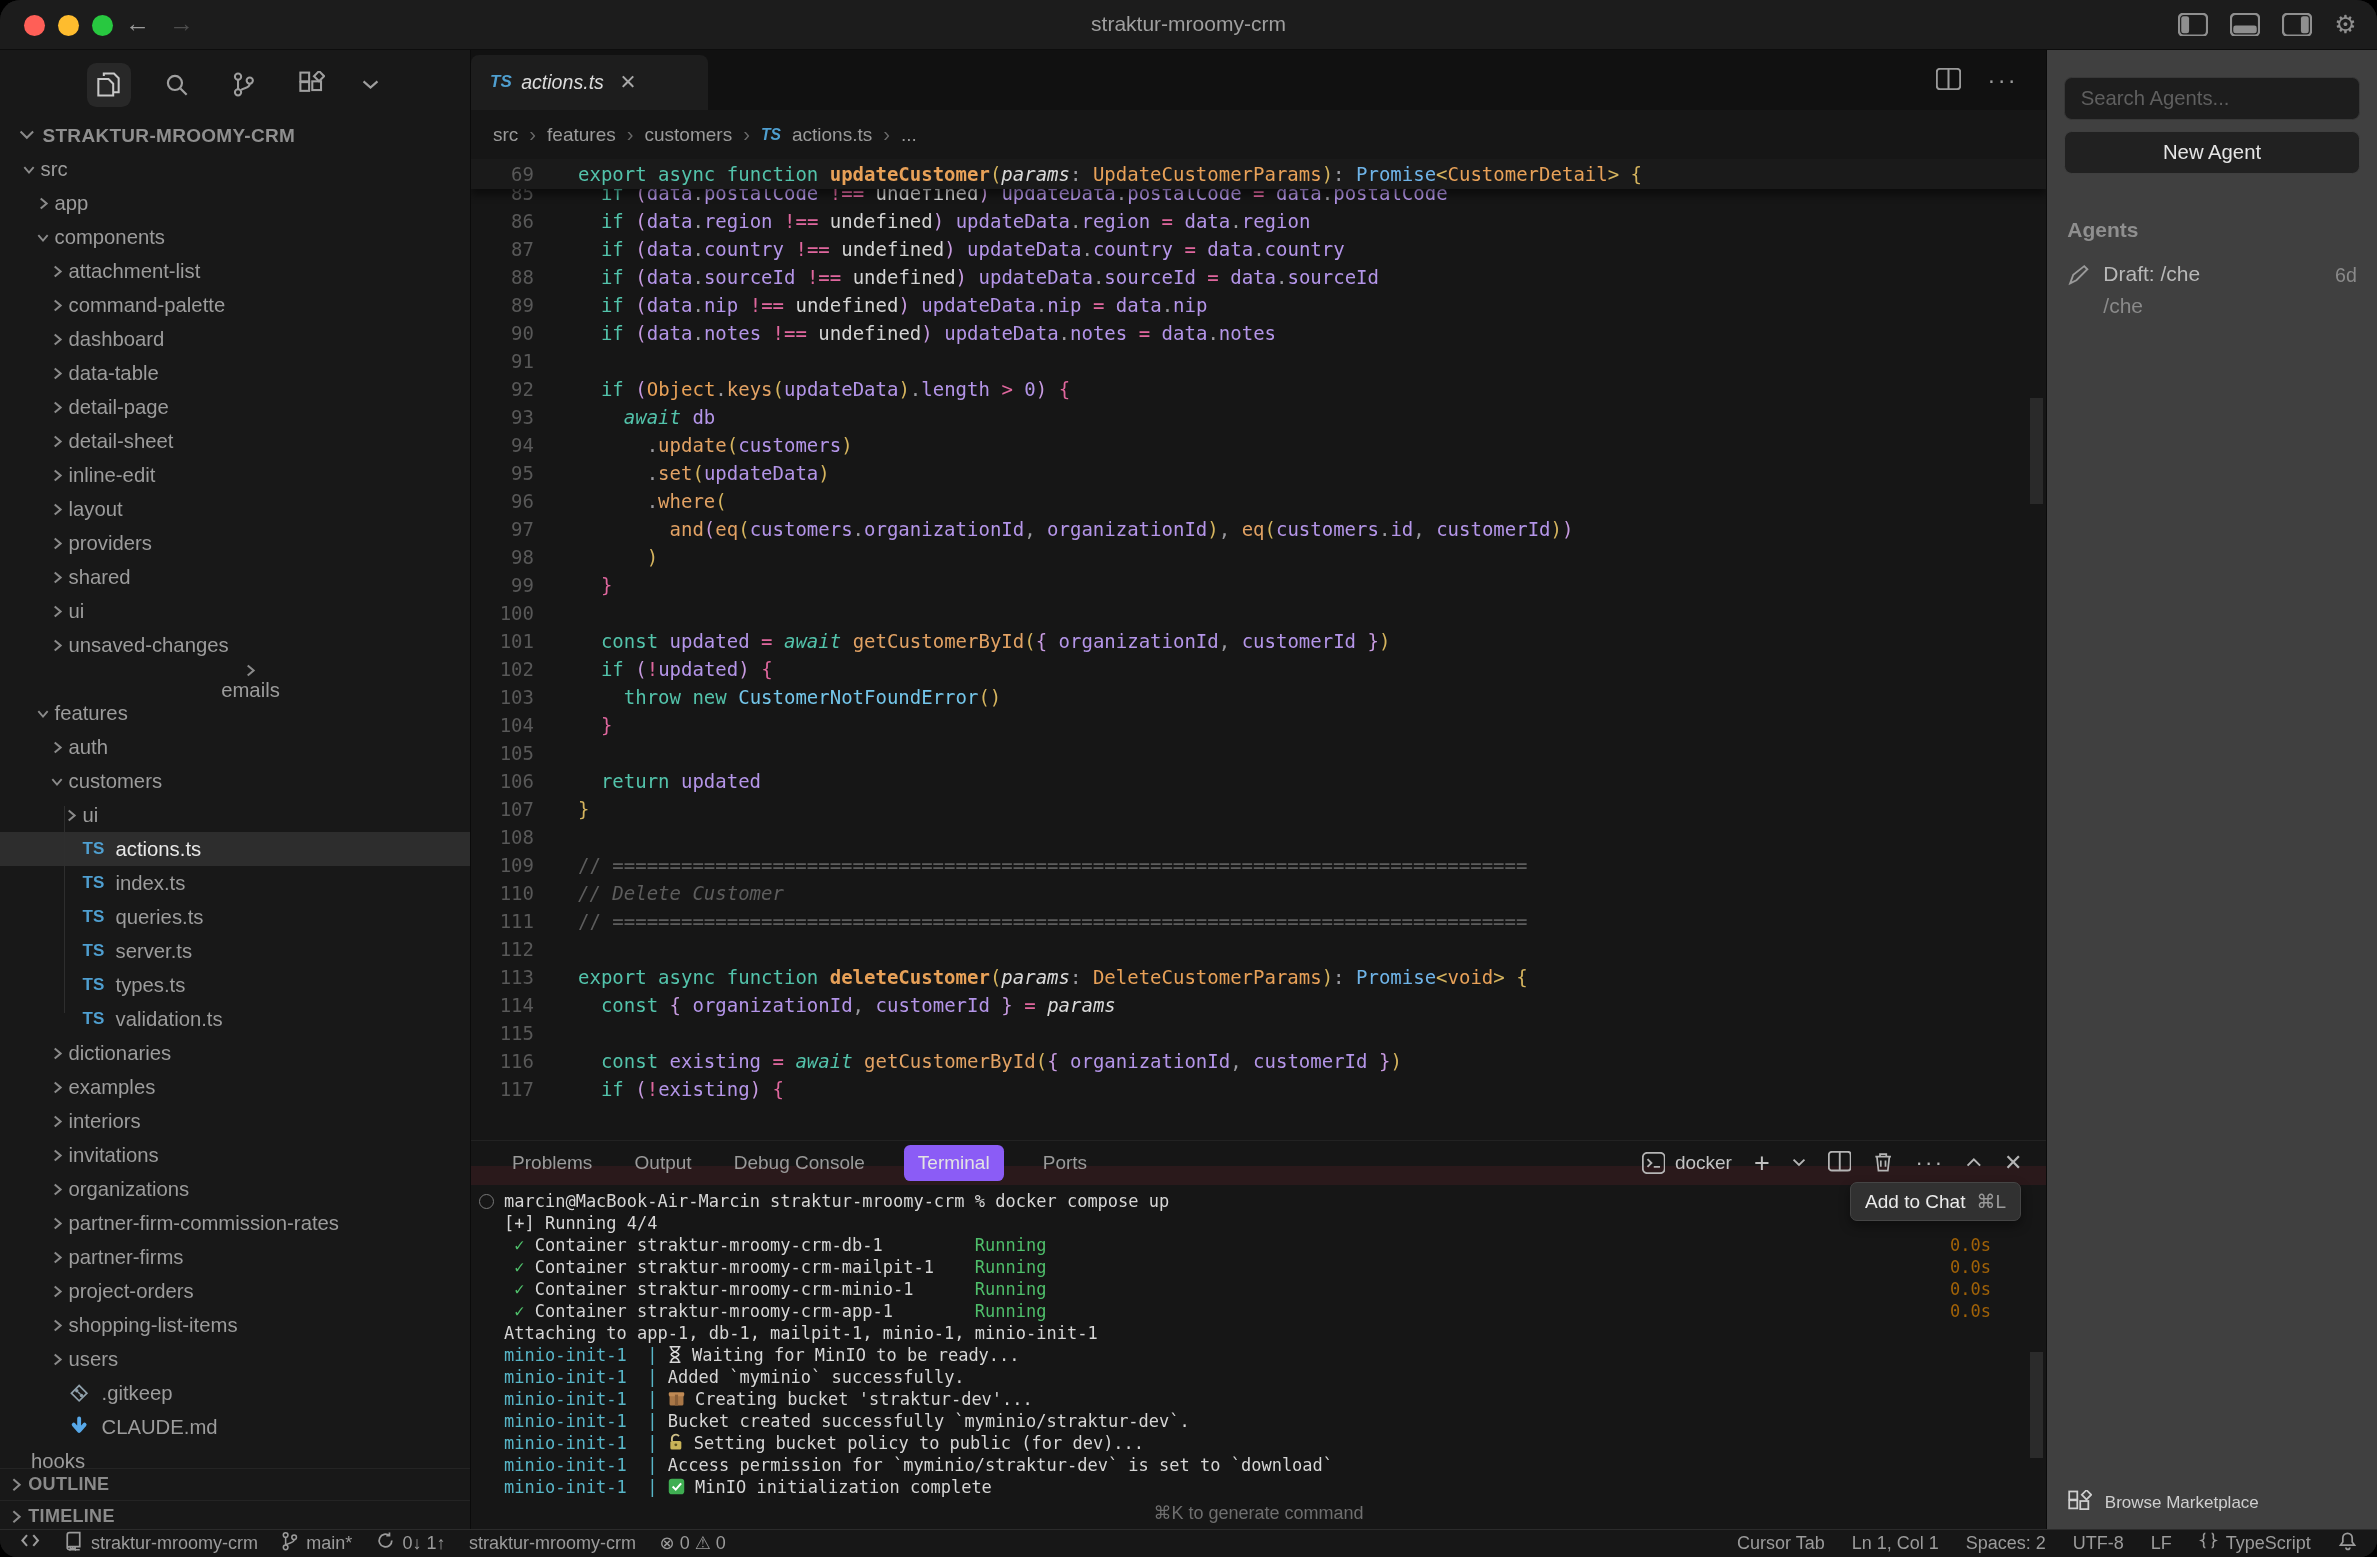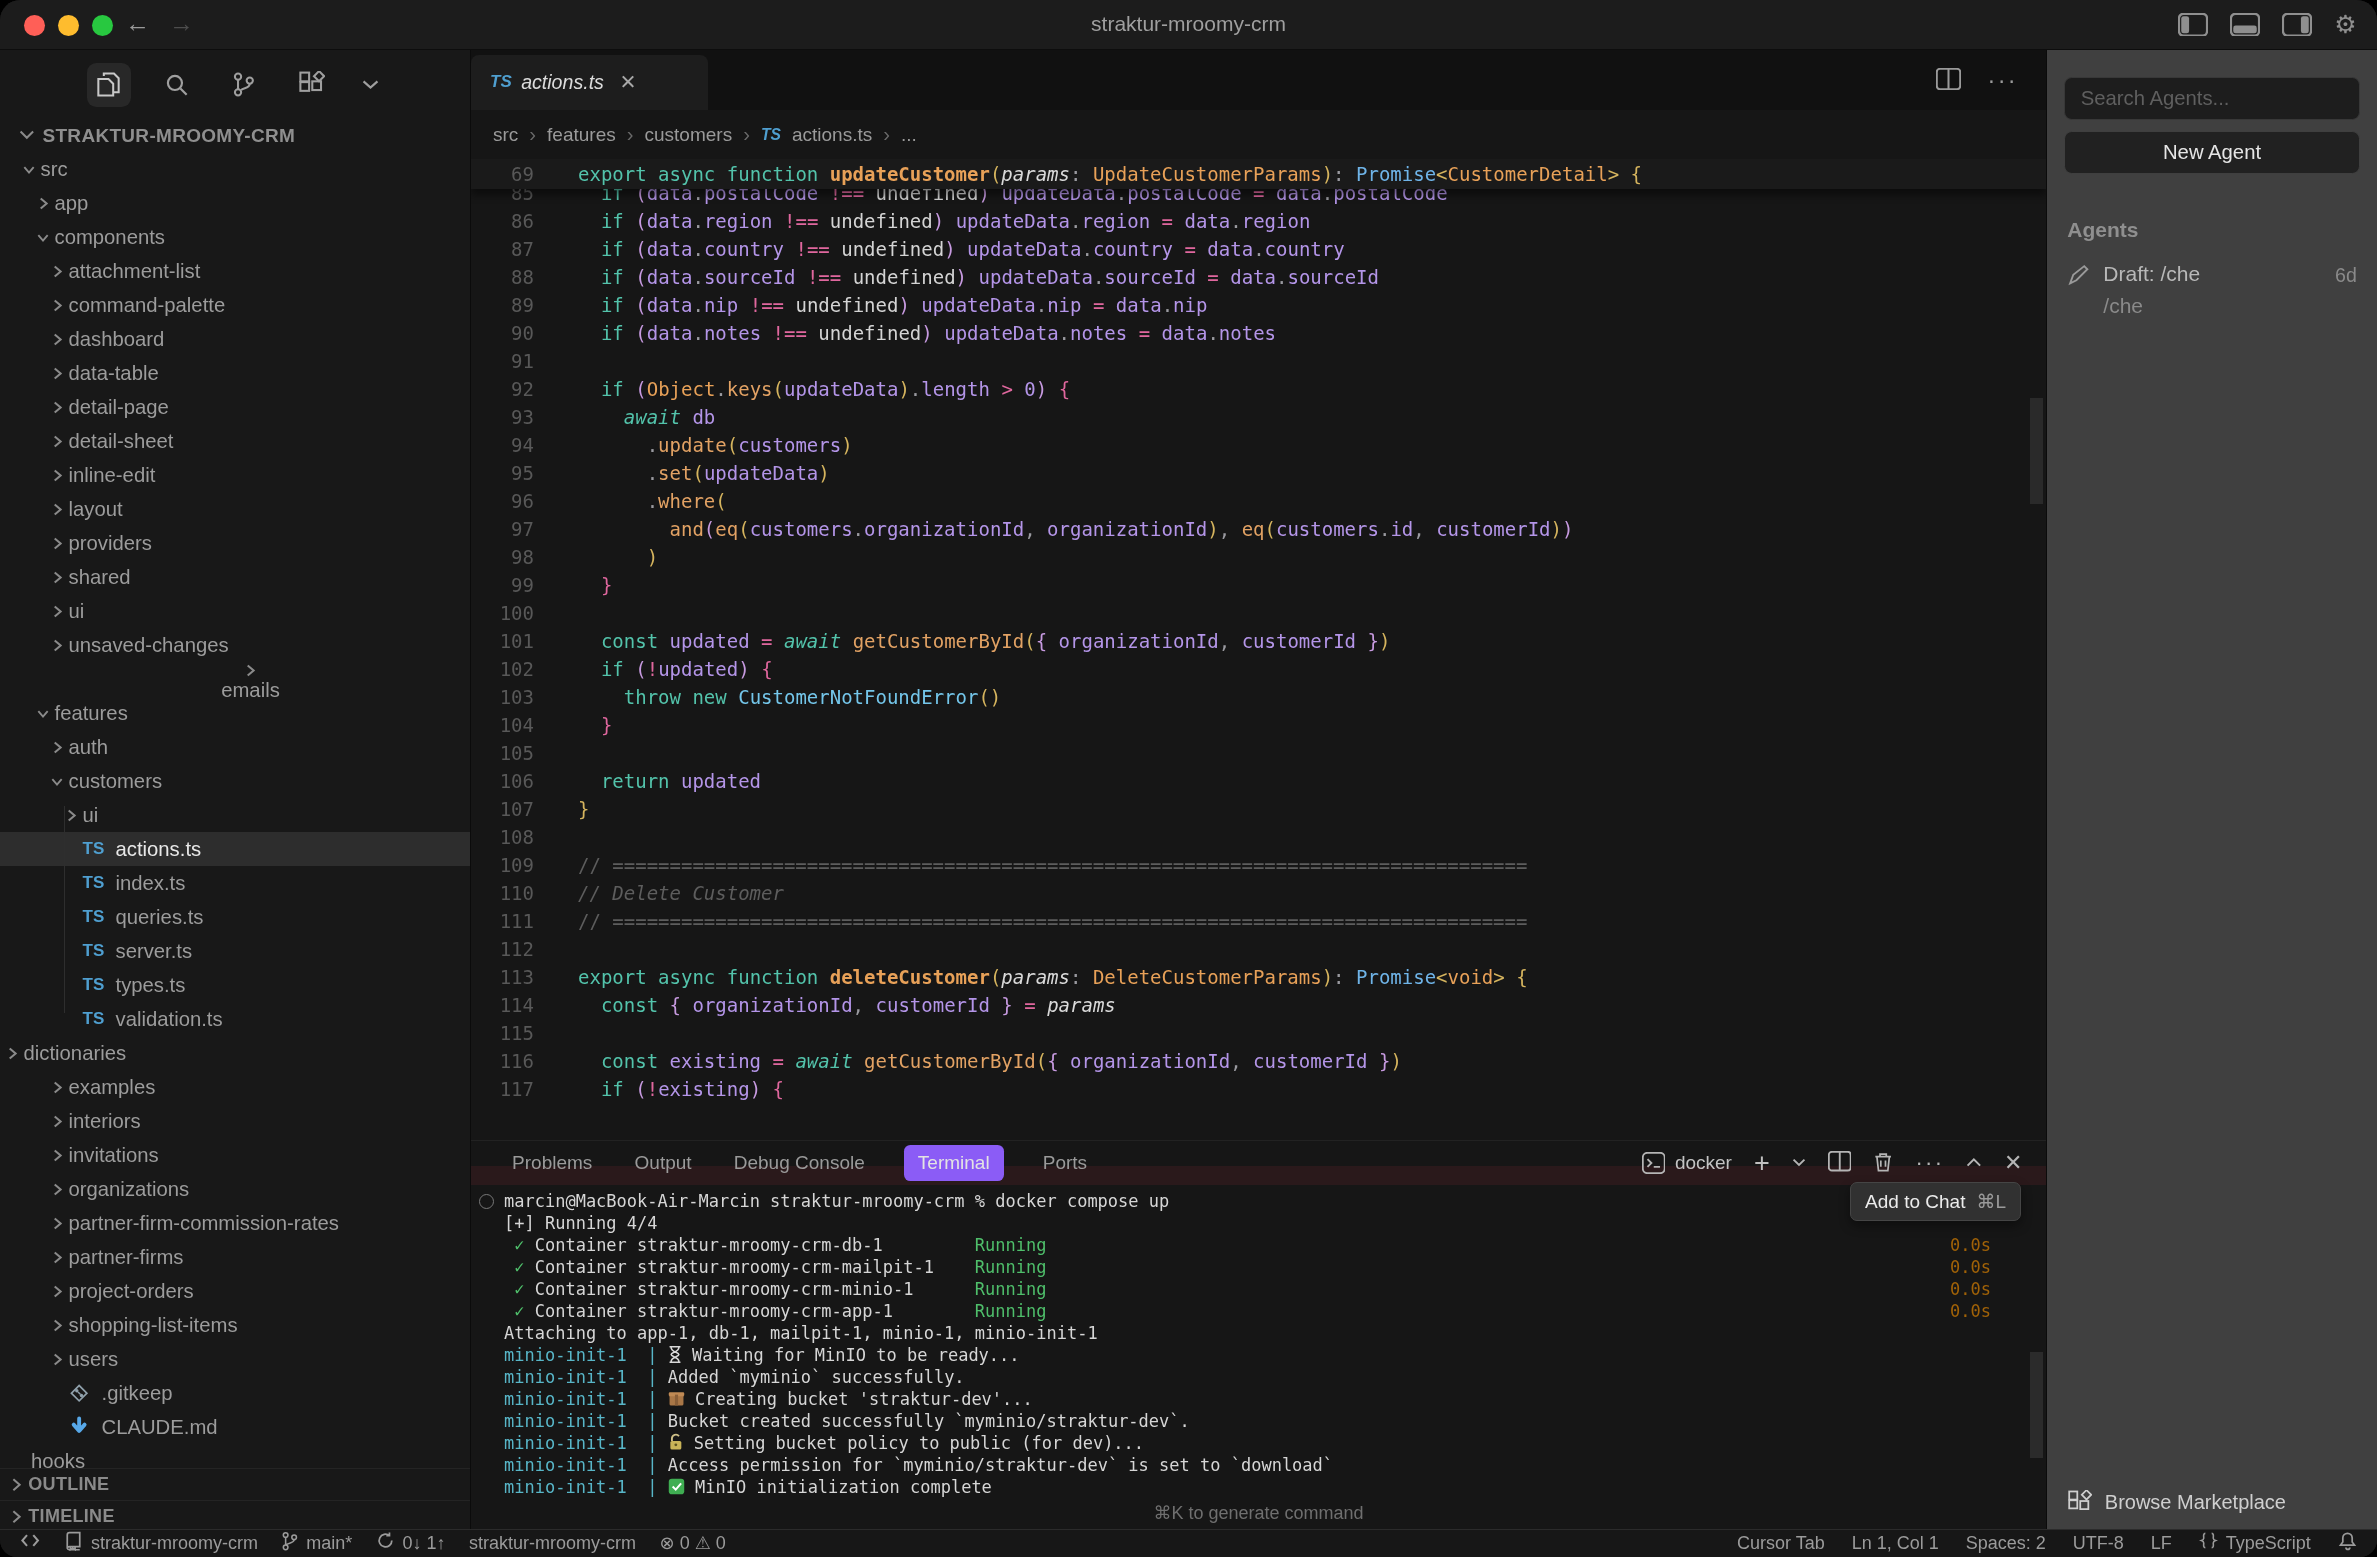--- a/index.html
+++ b/index.html
@@ -79,21 +79,21 @@
   .ag-search{margin:27px 17px 0 17px;height:41px;border:1.6px solid #383838;border-radius:7.8px;background:#1d1d1d;
     display:flex;align-items:center;padding:0 15.7px;font-size:20.3px;color:#5f5f5f;}
   .ag-new{margin:11px 17px 0 17px;height:41px;border:1.6px solid #3f3f3f;border-radius:7.8px;background:#212121;
     display:flex;align-items:center;justify-content:center;font-size:20.3px;color:#e6e6e6;}
   .ag-head{margin:44px 0 0 20.3px;font-size:21px;font-weight:700;color:#8f8f8f;}
   .ag-item{margin:20.3px 17px 0 20.3px;position:relative;}
   .ag-row1{display:flex;align-items:center;gap:12.5px;}
   .ag-title{font-size:21px;color:#b8b8b8;}
   .ag-time{position:absolute;right:3.1px;top:1.6px;font-size:19.6px;color:#8a8a8a;}
   .ag-sub{margin:7.8px 0 0 36px;font-size:21px;color:#8a8a8a;}
-  .ag-market{position:absolute;bottom:17px;left:20.3px;display:flex;align-items:center;gap:12.5px;font-size:20px;color:#cfcfcf;}
+  .ag-market{position:absolute;bottom:17px;left:20.3px;display:flex;align-items:center;gap:12.5px;font-size:17px;color:#cfcfcf;}
   
   .statusbar{position:absolute;left:0;right:0;bottom:0;height:27px;background:#171717;border-top:0.8px solid #2b2b2b;
     display:flex;align-items:center;font-size:18px;color:#9b9b9b;padding:0 20.3px;z-index:6;}
   .sb-left{display:flex;align-items:center;gap:23.5px;}
   .sb-right{margin-left:auto;display:flex;align-items:center;gap:27px;}
   .sb-item{display:flex;align-items:center;gap:7.8px;white-space:nowrap;}
   svg{flex:none}
 </style>
 </head>
 <body>
@@ -362,21 +362,21 @@
           <div class="trow" style="padding-left: 59px;">
             <span class="chev"></span>
             <span class="tsbadge">TS</span>
             <span>types.ts</span>
           </div>
           <div class="trow" style="padding-left: 59px;">
             <span class="chev"></span>
             <span class="tsbadge">TS</span>
             <span>validation.ts</span>
           </div>
-          <div class="trow" style="">
+          <div class="trow" style="padding-left: 45px;">
             <span class="chev">
               <svg width="12.5" height="17" viewBox="0 0 14 20">
                 <path d="M4 4 l7 6-7 6" fill="none" stroke="#8a8a8a" stroke-width="2.4"></path>
               </svg>
             </span>
             <span>dictionaries</span>
           </div>
           <div class="trow" style="padding-left: 45px;">
             <span class="chev">
               <svg width="12.5" height="17" viewBox="0 0 14 20">

